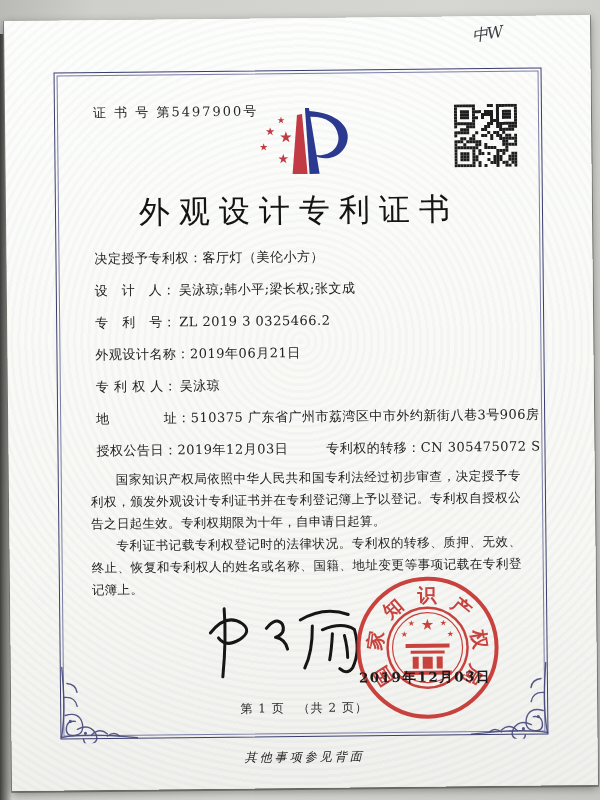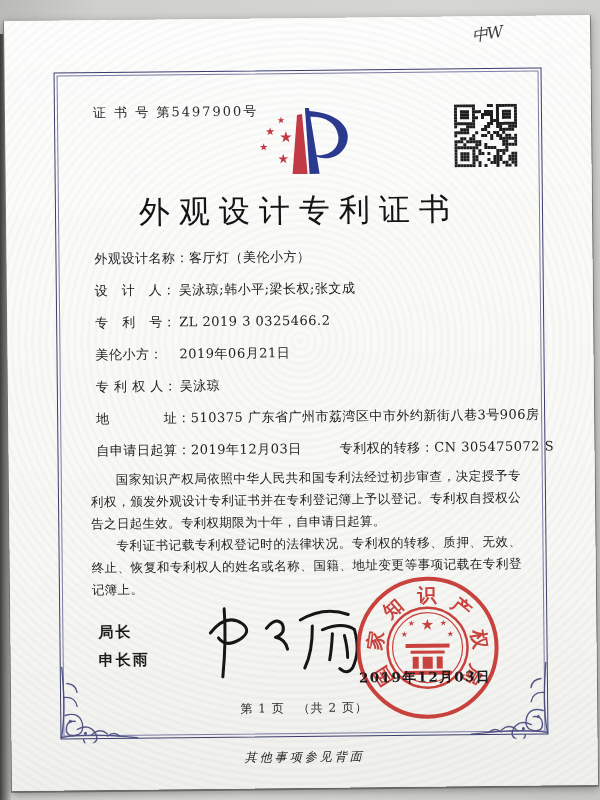--- a/index.html
+++ b/index.html
@@ -366,62 +366,58 @@
           <rect x="42" y="60" width="3" height="3"></rect>
           <rect x="51" y="60" width="3" height="3"></rect>
           <rect x="54" y="60" width="3" height="3"></rect>
           <rect x="60" y="60" width="3" height="3"></rect>
         </svg></div>
 
     <div class="title">外观设计专利证书</div>
 
     <div class="fields">
       <div class="field-row">
-        <span class="flabel">外观设计名称：</span>
+        <span class="flabel">决定授予专利权：</span>
         <span class="fvalue">客厅灯（美伦小方）</span>
       </div>
       <div class="field-row">
         <span class="flabel">设　计　人：</span>
         <span class="fvalue">吴泳琼;韩小平;梁长权;张文成</span>
       </div>
       <div class="field-row">
         <span class="flabel">专　利　号：</span>
         <span class="fvalue">ZL 2019 3 0325466.2</span>
       </div>
       <div class="field-row">
-        <span class="flabel">美伦小方：</span>
+        <span class="flabel">外观设计名称：</span>
         <span class="fvalue">2019年06月21日</span>
       </div>
       <div class="field-row">
         <span class="flabel">专 利 权 人：</span>
         <span class="fvalue">吴泳琼</span>
       </div>
       <div class="field-row">
         <span class="flabel">地　　　　址：</span>
         <span class="fvalue">510375 广东省广州市荔湾区中市外约新街八巷3号906房</span>
       </div>
       <div class="field-row double">
         <span>
-          <span class="flabel">自申请日起算：</span><span class="fvalue">2019年12月03日</span>
+          <span class="flabel">授权公告日：</span><span class="fvalue">2019年12月03日</span>
         </span>
         <span>
           <span class="flabel">专利权的转移：</span><span class="fvalue">CN 305475072 S</span>
         </span>
       </div>
     </div>
 
     <div class="paras">
       <p>国家知识产权局依照中华人民共和国专利法经过初步审查，决定授予专利权，颁发外观设计专利证书并在专利登记簿上予以登记。专利权自授权公告之日起生效。专利权期限为十年，自申请日起算。</p>
       <p>专利证书记载专利权登记时的法律状况。专利权的转移、质押、无效、终止、恢复和专利权人的姓名或名称、国籍、地址变更等事项记载在专利登记簿上。</p>
     </div>
 
-    <div class="signer">
-      <div>局长</div>
-      <div>申长雨</div>
-    </div>
 
     <svg class="signature" width="200" height="92" viewBox="0 0 200 92" fill="none" stroke="#161616" stroke-width="3" stroke-linecap="round" stroke-linejoin="round">
       <path d="M22,38 q16,-20 32,-9 q10,8 -3,16 q-14,8 -21,-2"></path>
       <path d="M36,14 q2,30 -2,68"></path>
       <path d="M78,34 q10,-12 16,-4 q4,9 -7,13 q10,2 12,12"></path>
       <path d="M112,26 q24,-14 48,-5"></path>
       <path d="M124,32 q0,26 -8,42"></path>
       <path d="M134,36 q20,-8 32,0 q6,22 -2,38 q-5,8 -13,1"></path>
       <path d="M144,40 q-1,16 -3,26"></path>
       <path d="M156,42 q3,12 3,22"></path>

